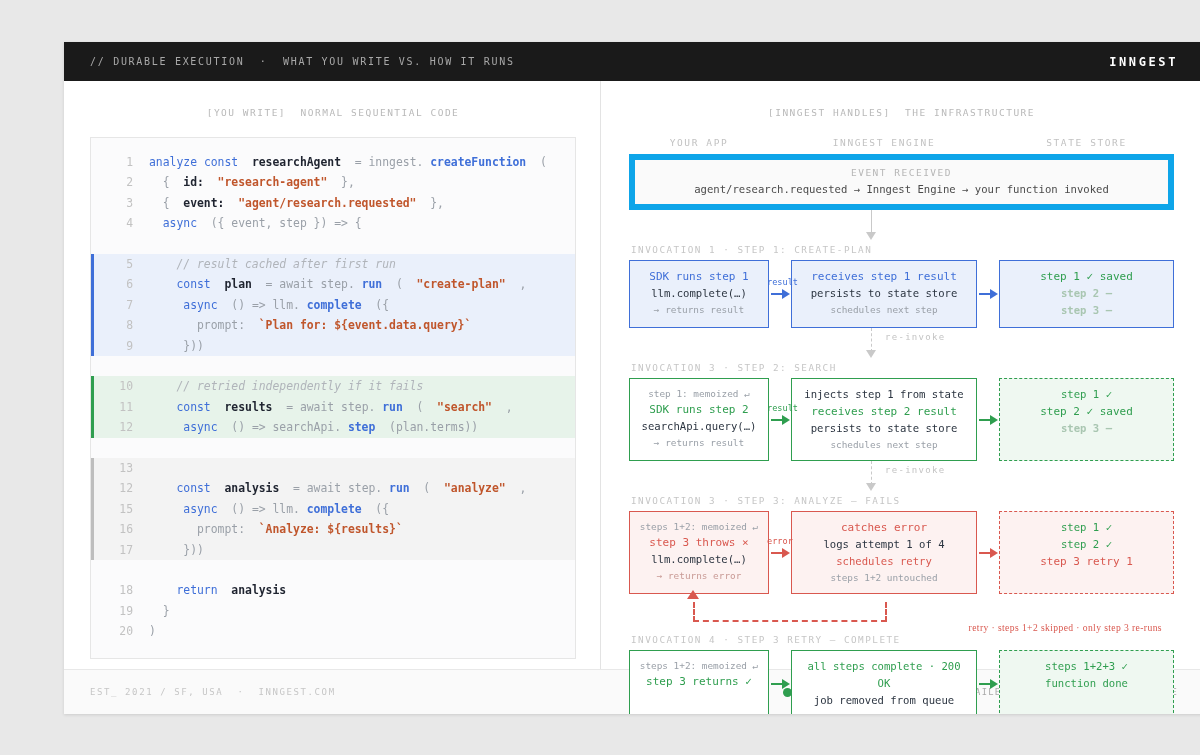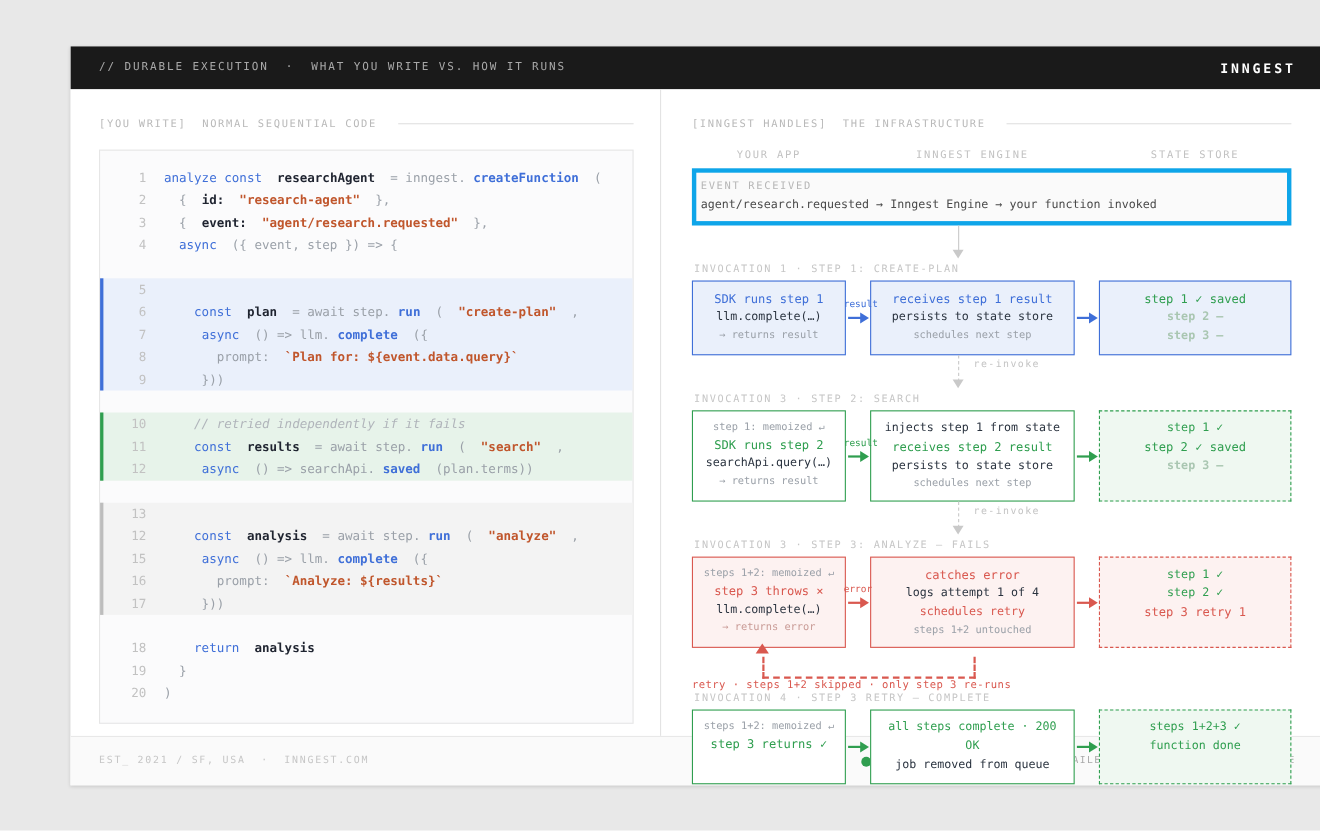--- a/index.html
+++ b/index.html
@@ -22,21 +22,21 @@
   .topbar-title{
     color:#a8a8a8;font-size:10px;letter-spacing:1.7px;white-space:pre;
   }
   .brand{color:#ffffff;font-size:12px;font-weight:bold;letter-spacing:2.6px;}
 
   
   .split{flex:1 1 auto;display:flex;min-height:0;}
   .pane-left{width:536px;flex:0 0 536px;padding:26px 24px 0 26px;box-sizing:border-box;}
   .pane-right{flex:1 1 auto;border-left:1px solid #e3e3e3;padding:26px 30px 0 28px;box-sizing:border-box;}
 
-  .sect-head{display:flex;align-items:center;gap:19px;margin-bottom:18px;}
+  .sect-head{display:flex;align-items:center;gap:0;margin-bottom:18px;flex-direction:column;}
   .sect-tag{color:#b9b9b9;font-size:9.5px;letter-spacing:1.5px;white-space:pre;}
   .sect-rule{flex:1 1 auto;height:1px;background:#e0e0e0;}
 
   
   .code{
     border:1px solid #e6e6e6;background:#fbfbfc;padding:14px 0 16px 0;
     font-size:11.4px;line-height:20.4px;
   }
   .cl{display:flex;padding:0 16px;white-space:pre;}
   .cl .ln{width:26px;flex:0 0 26px;text-align:right;color:#c2c2c2;margin-right:16px;}
@@ -54,21 +54,21 @@
   .cm{color:#b0b4ba;font-style:italic;}
 
   
   .cols{display:flex;margin-bottom:6px;}
   .col-h{color:#c2c2c2;font-size:9.5px;letter-spacing:1.6px;text-align:center;white-space:pre;}
   .c1{flex:0 0 140px;}
   .c2{flex:0 0 186px;margin-left:22px;}
   .c3{flex:1 1 auto;margin-left:22px;}
 
   .evt{
-    border:4px solid #0ea5e9;background:#fafafa;text-align:left;
+    border:6px solid #0ea5e9;background:#fafafa;text-align:center;
     padding:7px 4px 9px;
   }
   .evt-t{color:#b6b6b6;font-size:9.5px;letter-spacing:1.5px;}
   .evt-s{color:#4a4a4a;font-size:10.6px;margin-top:5px;}
 
   .vflow{height:34px;position:relative;}
   .vline{position:absolute;left:242px;top:0;width:1px;height:24px;background:#c9c9c9;}
   .vhead{position:absolute;left:237px;top:22px;width:0;height:0;
     border-left:5px solid transparent;border-right:5px solid transparent;border-top:8px solid #c9c9c9;}
   .vflow.dash .vline{background:none;border-left:1px dashed #c9c9c9;width:0;}
@@ -105,21 +105,21 @@
   .red-box{border:1.4px solid #d9584f;background:#fdf2f1;}
   .red-dash{border:1.6px dashed #d9584f;background:#fdf2f1;}
   .t-red{color:#d9584f;}
   .t-rmut{color:#c99b96;}
 
   .retrywrap{position:relative;height:40px;}
   .retry-box{position:absolute;left:64px;top:8px;width:190px;height:18px;
     border:0;border-bottom:2px dashed #d9584f;border-left:2px dashed #d9584f;border-right:2px dashed #d9584f;}
   .retry-up{position:absolute;left:58px;top:-4px;width:0;height:0;
     border-left:6px solid transparent;border-right:6px solid transparent;border-bottom:9px solid #d9584f;}
-  .retry-lbl{position:absolute;left:0;right:12px;top:28px;text-align:left;color:#d9584f;font-size:9.6px;letter-spacing:.4px;}
+  .retry-lbl{position:absolute;left:0;right:12px;top:28px;text-align:right;color:#d9584f;font-size:9.6px;letter-spacing:.4px;font-family:Liberation Serif, serif;}
 
   
   .footer{
     flex:0 0 auto;height:44px;border-top:1px solid #e8e8e8;background:#fafafa;
     display:flex;align-items:center;justify-content:space-between;padding:0 26px;
   }
   .foot-l{color:#c6c6c6;font-size:9px;letter-spacing:1.6px;white-space:pre;}
   .legend{display:flex;align-items:center;gap:22px;}
   .lg{display:flex;align-items:center;gap:7px;color:#a9a9a9;font-size:8.8px;letter-spacing:1.3px;}
   .sw{width:9px;height:9px;display:inline-block;}
@@ -142,31 +142,31 @@
         <span class="sect-tag">[YOU WRITE]  NORMAL SEQUENTIAL CODE</span>
         <span class="sect-rule"></span>
       </div>
       <div class="code" id="code-block">
           <div class="cl"><span class="ln">1</span><span><span class="kw">analyze</span><span class="pl"> </span><span class="kw">const</span><span class="pl">  </span><span class="id">researchAgent</span><span class="pl">  = </span><span class="pl">inngest.</span><span class="pl"> </span><span class="kwb">createFunction</span><span class="pl">  (</span></span></div>
           <div class="cl"><span class="ln">2</span><span><span class="pl">  {  </span><span class="id">id:</span><span class="pl">  </span><span class="str">"research-agent"</span><span class="pl">  },</span></span></div>
           <div class="cl"><span class="ln">3</span><span><span class="pl">  {  </span><span class="id">event:</span><span class="pl">  </span><span class="str">"agent/research.requested"</span><span class="pl">  },</span></span></div>
           <div class="cl"><span class="ln">4</span><span><span class="pl">  </span><span class="kw">async</span><span class="pl">  ({ event, step }) =&gt; {</span></span></div>
           <div class="cl blank"><span class="ln"></span><span></span></div>
           <div class="grp blue">
-            <div class="cl"><span class="ln">5</span></div>
+            <div class="cl"><span class="ln">5</span><span><span class="pl">    </span><span class="cm">// result cached after first run</span></span></div>
             <div class="cl"><span class="ln">6</span><span><span class="pl">    </span><span class="kw">const</span><span class="pl">  </span><span class="id">plan</span><span class="pl">  = </span><span class="pl">await</span><span class="pl"> step. </span><span class="kwb">run</span><span class="pl">  (  </span><span class="str">"create-plan"</span><span class="pl">  ,</span></span></div>
             <div class="cl"><span class="ln">7</span><span><span class="pl">     </span><span class="kw">async</span><span class="pl">  () =&gt; llm. </span><span class="kwb">complete</span><span class="pl">  ({</span></span></div>
             <div class="cl"><span class="ln">8</span><span><span class="pl">       </span><span class="pl">prompt:</span><span class="pl">  </span><span class="str">`Plan for: ${event.data.query}`</span></span></div>
             <div class="cl"><span class="ln">9</span><span><span class="pl">     }))</span></span></div>
           </div>
           <div class="cl blank"><span class="ln"></span><span></span></div>
           <div class="grp green">
             <div class="cl"><span class="ln">10</span><span><span class="pl">    </span><span class="cm">// retried independently if it fails</span></span></div>
             <div class="cl"><span class="ln">11</span><span><span class="pl">    </span><span class="kw">const</span><span class="pl">  </span><span class="id">results</span><span class="pl">  = </span><span class="pl">await</span><span class="pl"> step. </span><span class="kwb">run</span><span class="pl">  (  </span><span class="str">"search"</span><span class="pl">  ,</span></span></div>
-            <div class="cl"><span class="ln">12</span><span><span class="pl">     </span><span class="kw">async</span><span class="pl">  () =&gt; searchApi. </span><span class="kwb">saved</span><span class="pl">  (plan.terms))</span></span></div>
+            <div class="cl"><span class="ln">12</span><span><span class="pl">     </span><span class="kw">async</span><span class="pl">  () =&gt; searchApi. </span><span class="kwb">step</span><span class="pl">  (plan.terms))</span></span></div>
           </div>
           <div class="cl blank"><span class="ln"></span><span></span></div>
           <div class="grp gray">
             <div class="cl"><span class="ln">13</span><span><span class="pl">    </span></span></div>
             <div class="cl"><span class="ln">12</span><span><span class="pl">    </span><span class="kw">const</span><span class="pl">  </span><span class="id">analysis</span><span class="pl">  = </span><span class="pl">await</span><span class="pl"> step. </span><span class="kwb">run</span><span class="pl">  (  </span><span class="str">"analyze"</span><span class="pl">  ,</span></span></div>
             <div class="cl"><span class="ln">15</span><span><span class="pl">     </span><span class="kw">async</span><span class="pl">  () =&gt; llm. </span><span class="kwb">complete</span><span class="pl">  ({</span></span></div>
             <div class="cl"><span class="ln">16</span><span><span class="pl">       </span><span class="pl">prompt:</span><span class="pl">  </span><span class="str">`Analyze: ${results}`</span></span></div>
             <div class="cl"><span class="ln">17</span><span><span class="pl">     }))</span></span></div>
           </div>
           <div class="cl blank"><span class="ln"></span><span></span></div>

